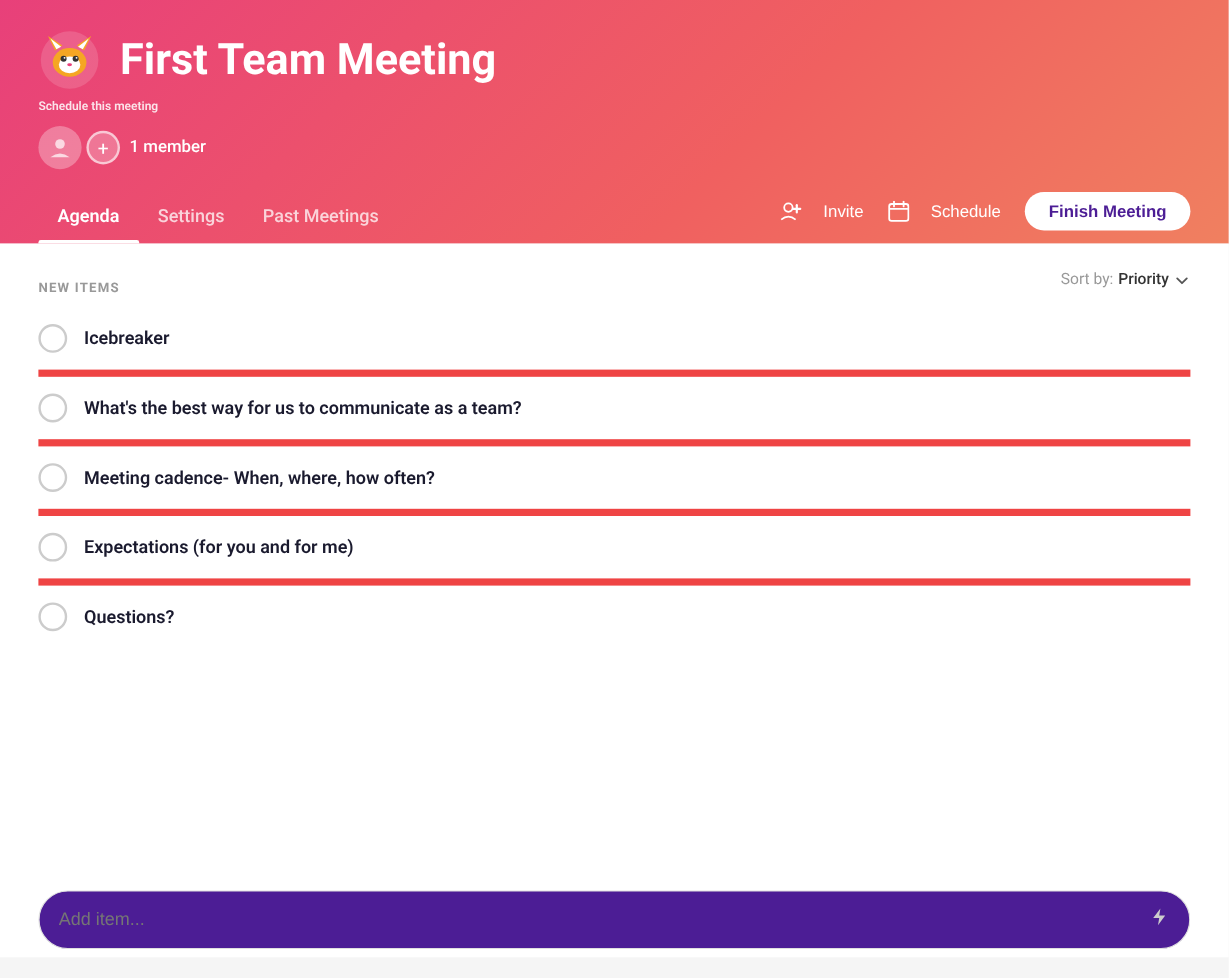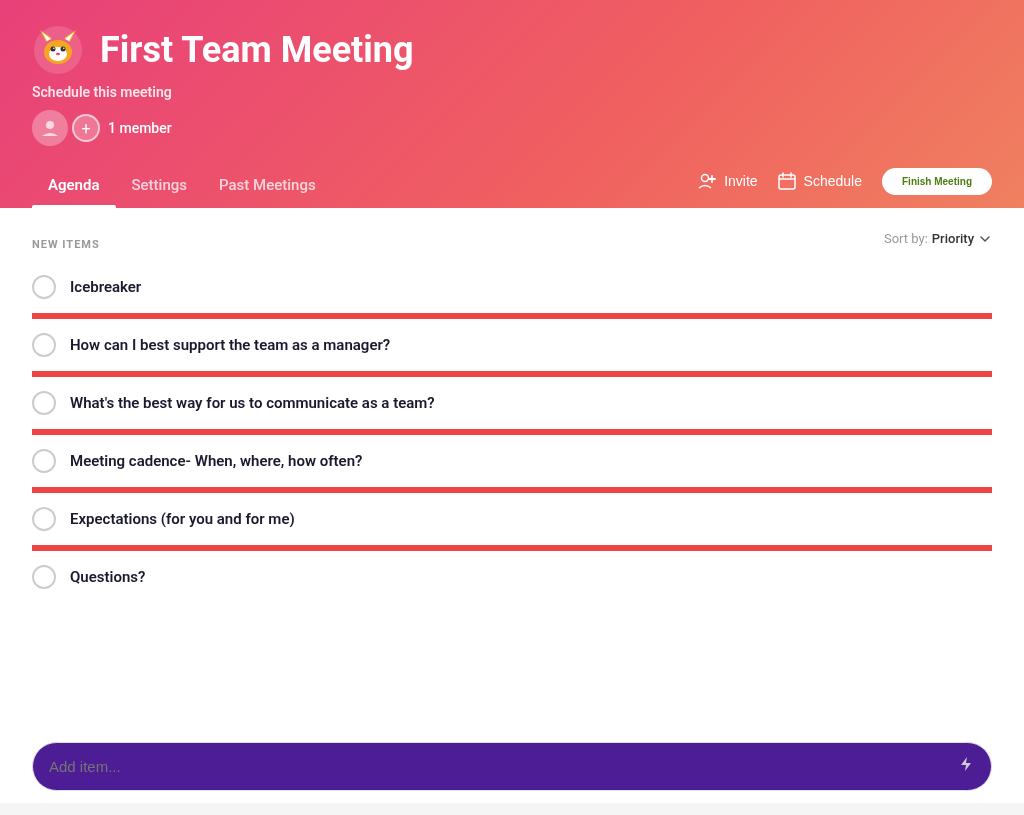--- a/index.html
+++ b/index.html
@@ -20,21 +20,21 @@
       height: 52px;
       margin-right: 16px;
       flex-shrink: 0;
     }
     .meeting-title {
       font-size: 36px;
       font-weight: 700;
       color: white;
     }
     .schedule-label {
-      font-size: 14px;
+      font-size: 10px;
       font-weight: 600;
       color: rgba(255,255,255,0.85);
       margin-bottom: 10px;
     }
     .members-row {
       display: flex;
       align-items: center;
       margin-bottom: 16px;
     }
     .member-avatar {
@@ -103,35 +103,35 @@
     }
     .nav-actions {
       display: flex;
       align-items: center;
       gap: 20px;
       padding-bottom: 8px;
     }
     .nav-action-btn {
       display: flex;
       align-items: center;
-      gap: 8px;
+      gap: 18px;
       color: white;
       font-size: 14px;
       font-weight: 500;
       cursor: pointer;
       background: none;
       border: none;
     }
     .finish-btn {
       background: white;
-      color: #4d7c0f;
+      color: #4c1d95;
       border: none;
       border-radius: 20px;
       padding: 8px 20px;
-      font-size: 10px;
+      font-size: 14px;
       font-weight: 600;
       cursor: pointer;
     }
 
     
     .main-content {
       background: white;
       min-height: calc(815px - 220px);
       padding: 0 32px;
       position: relative;
@@ -304,24 +304,20 @@
     </div>
   </div>
 
   <ul class="agenda-list" id="agenda-list">
   <li class="agenda-item">
     <div class="item-checkbox"></div>
     <span class="item-text">Icebreaker</span>
   </li>
       <li class="agenda-item">
     <div class="item-checkbox"></div>
-    <span class="item-text">How can I best support the team as a manager?</span>
-  </li>
-      <li class="agenda-item">
-    <div class="item-checkbox"></div>
     <span class="item-text">What's the best way for us to communicate as a team?</span>
   </li>
       <li class="agenda-item">
     <div class="item-checkbox"></div>
     <span class="item-text">Meeting cadence- When, where, how often?</span>
   </li>
       <li class="agenda-item">
     <div class="item-checkbox"></div>
     <span class="item-text">Expectations (for you and for me)</span>
   </li>

